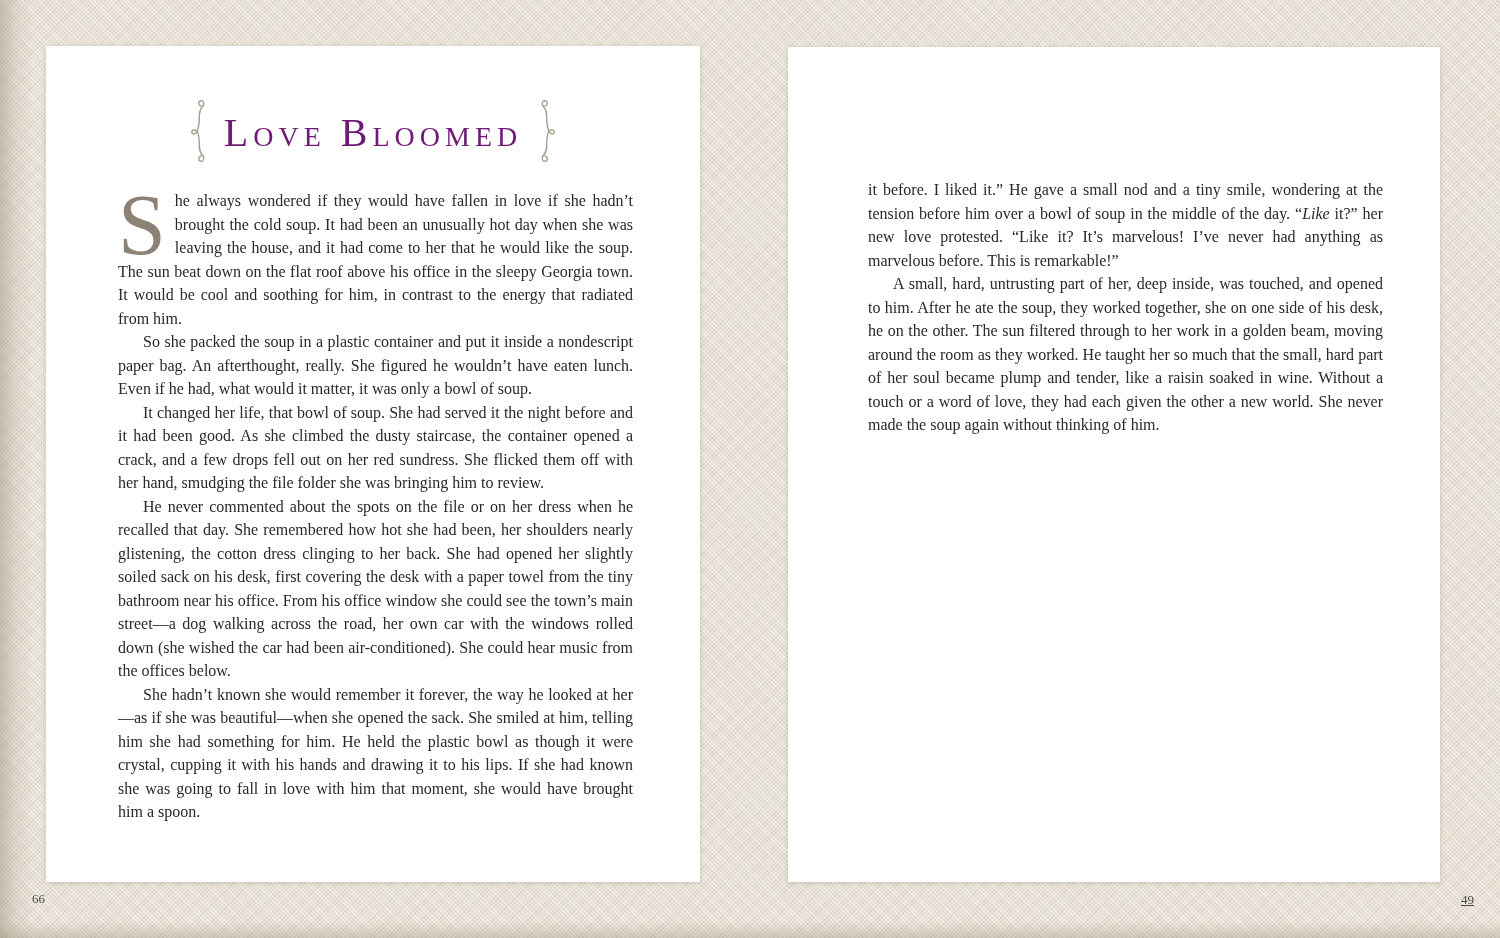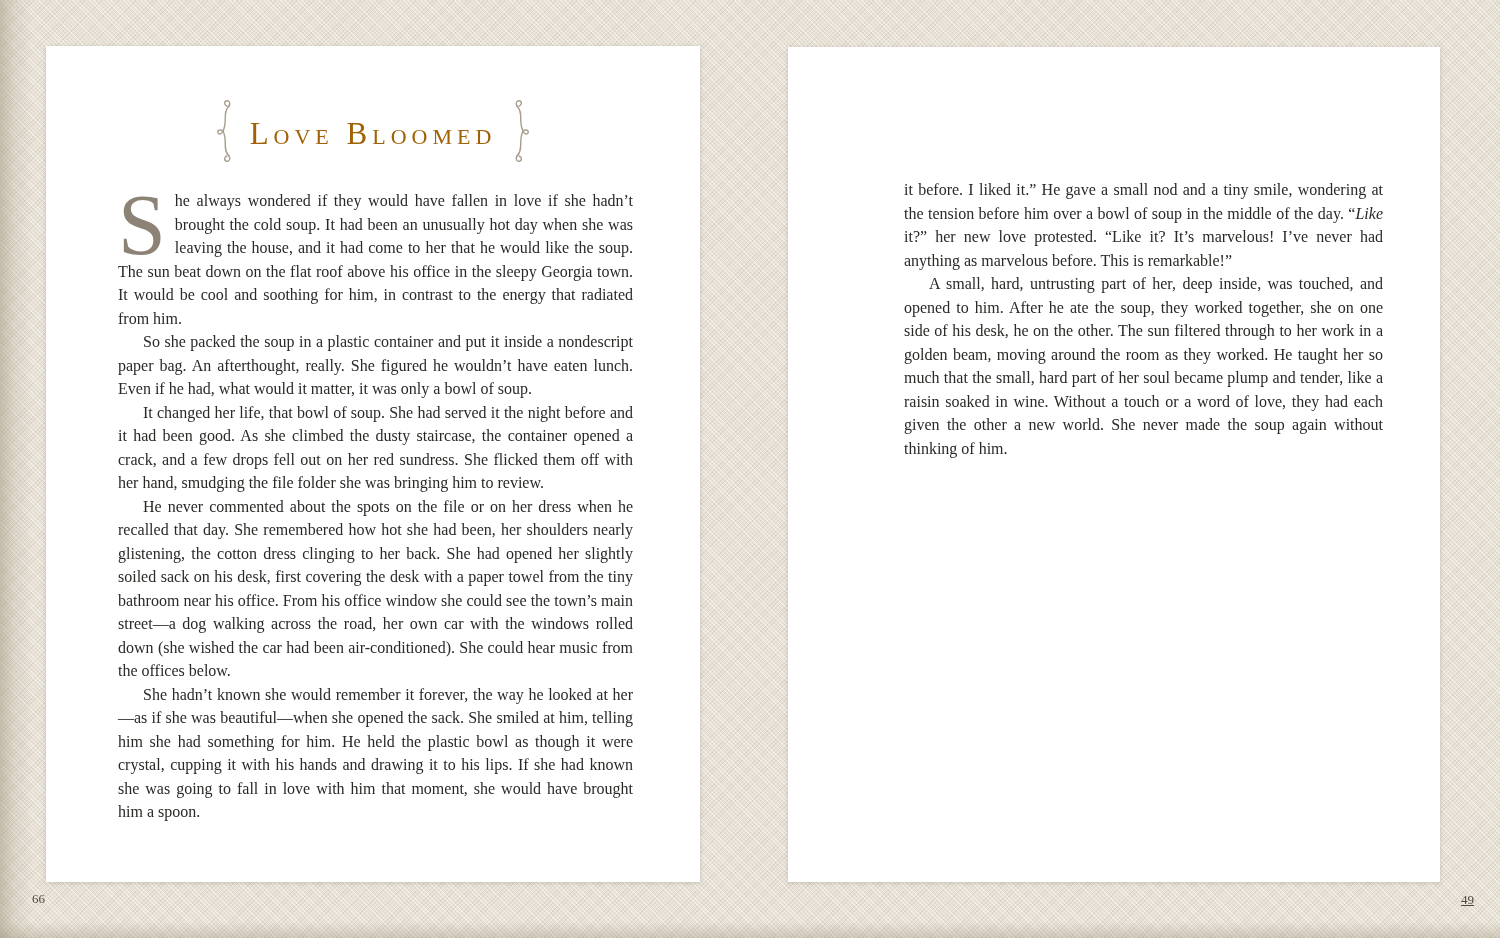--- a/index.html
+++ b/index.html
@@ -27,39 +27,39 @@
   .title-row {
     margin-top: 52px;
     display: flex;
     align-items: center;
     justify-content: center;
     gap: 16px;
   }
   .chapter-title {
     font-family: "Liberation Serif", serif;
     font-variant: small-caps;
-    font-size: 31px;
+    font-size: 40px;
     letter-spacing: 5px;
-    color: #a16207;
+    color: #701a75;
     font-weight: 400;
     line-height: 1;
     white-space: nowrap;
   }
   .flourish { flex: 0 0 auto; }
   .flourish.mirror { transform: scaleX(-1); }
 
   .body-text {
     text-align: justify;
     font-size: 16px;
     line-height: 23.5px;
     color: #2b2926;
     margin-top: 21px;
   }
   .page-left .body-text  { margin-left: 72px; margin-right: 67px; }
-  .page-right .body-text { margin-left: 116px; margin-right: 57px; margin-top: 0; padding-top: 131px; }
+  .page-right .body-text { margin-left: 80px; margin-right: 57px; margin-top: 0; padding-top: 131px; }
 
   .body-text p { margin: 0; }
   .body-text p.indent { text-indent: 25px; }
   .body-text p.continues-next-page { text-align-last: justify; }
 
   .drop-cap {
     float: left;
     font-size: 86px;
     line-height: 67px;
     margin: 3px 9px 0 0;

